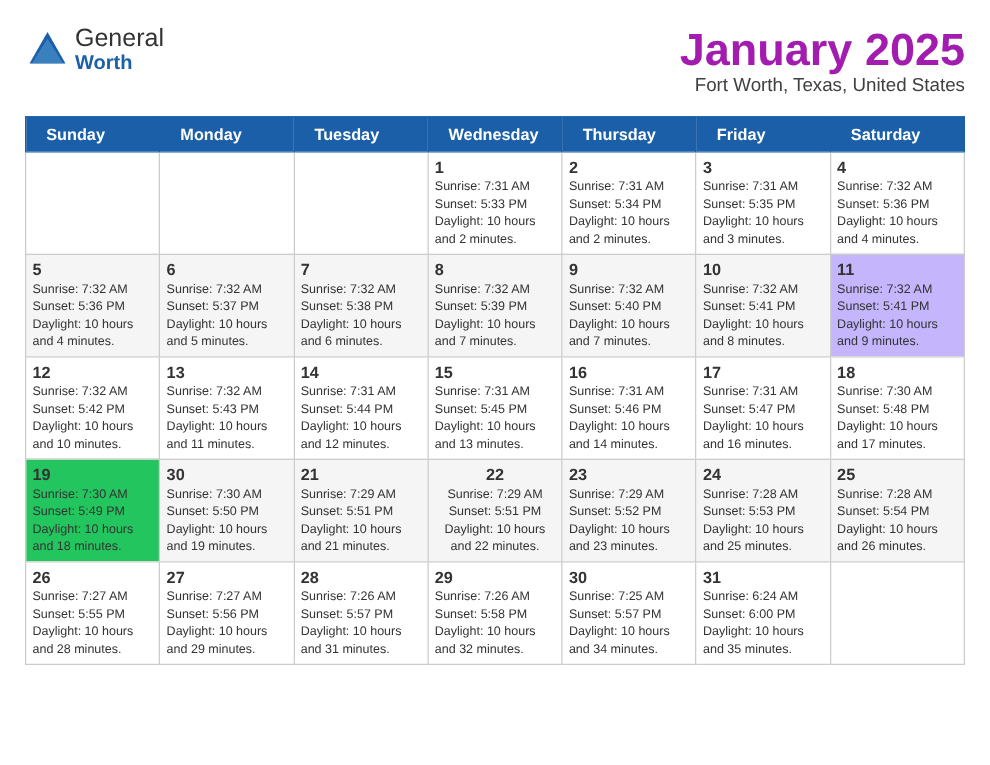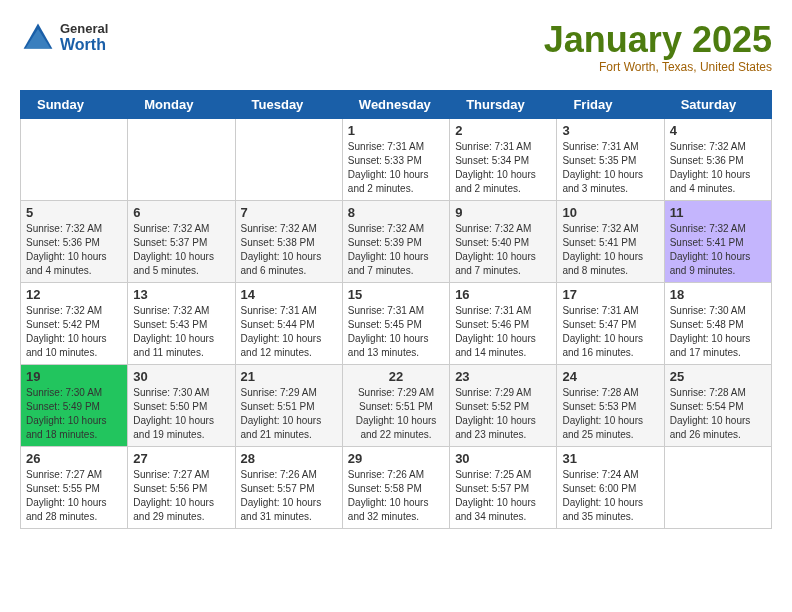--- a/index.html
+++ b/index.html
@@ -20,45 +20,45 @@
       display: flex;
       align-items: center;
       gap: 4px;
     }
     .logo-text {
       display: flex;
       flex-direction: column;
       line-height: 1.1;
     }
     .logo-general {
-      font-size: 13px;
-      font-weight: bold;
+      font-size: 20px;
+      font-weight: normal;
       color: #333;
     }
     .logo-blue {
       font-size: 16px;
       font-weight: bold;
       color: #1a5fa8;
     }
     .logo-icon {
       width: 36px;
       height: 36px;
     }
     .title-area {
       text-align: right;
     }
     .month-title {
       font-size: 36px;
       font-weight: bold;
-      color: #4d7c0f;
+      color: #a21caf;
       line-height: 1.1;
     }
     .location {
-      font-size: 12px;
-      color: #a16207;
+      font-size: 15px;
+      color: #404040;
     }
     .calendar {
       width: 100%;
       border-collapse: collapse;
       border: 1px solid #ccc;
     }
     .calendar th {
       background: #1a5fa8;
       color: #fff;
       font-size: 13px;
@@ -313,20 +313,20 @@
 Daylight: 10 hours and 32 minutes.</div>
         </td>
         <td>
           <div class="day-number">30</div>
           <div class="day-info" style="white-space: pre-line;">Sunrise: 7:25 AM
 Sunset: 5:57 PM
 Daylight: 10 hours and 34 minutes.</div>
         </td>
         <td>
           <div class="day-number">31</div>
-          <div class="day-info" style="white-space: pre-line;">Sunrise: 7:24 AM
+          <div class="day-info" style="white-space: pre-line;">Sunrise: 6:24 AM
 Sunset: 6:00 PM
 Daylight: 10 hours and 35 minutes.</div>
         </td>
         <td class="empty-cell"></td>
       </tr>
     </tbody>
 </table>
 
 </body></html>

